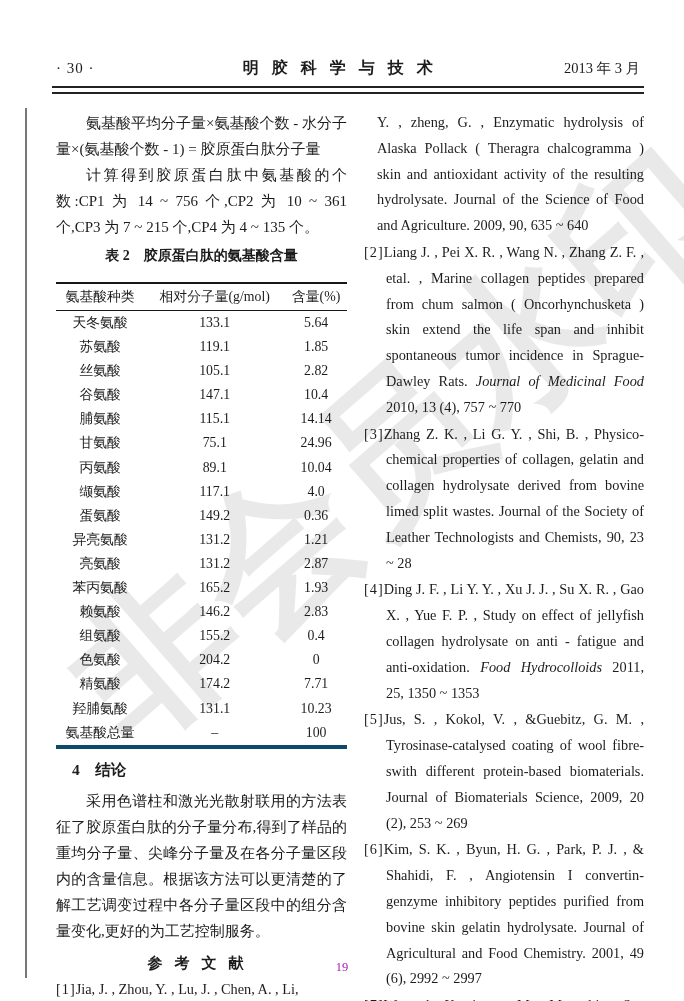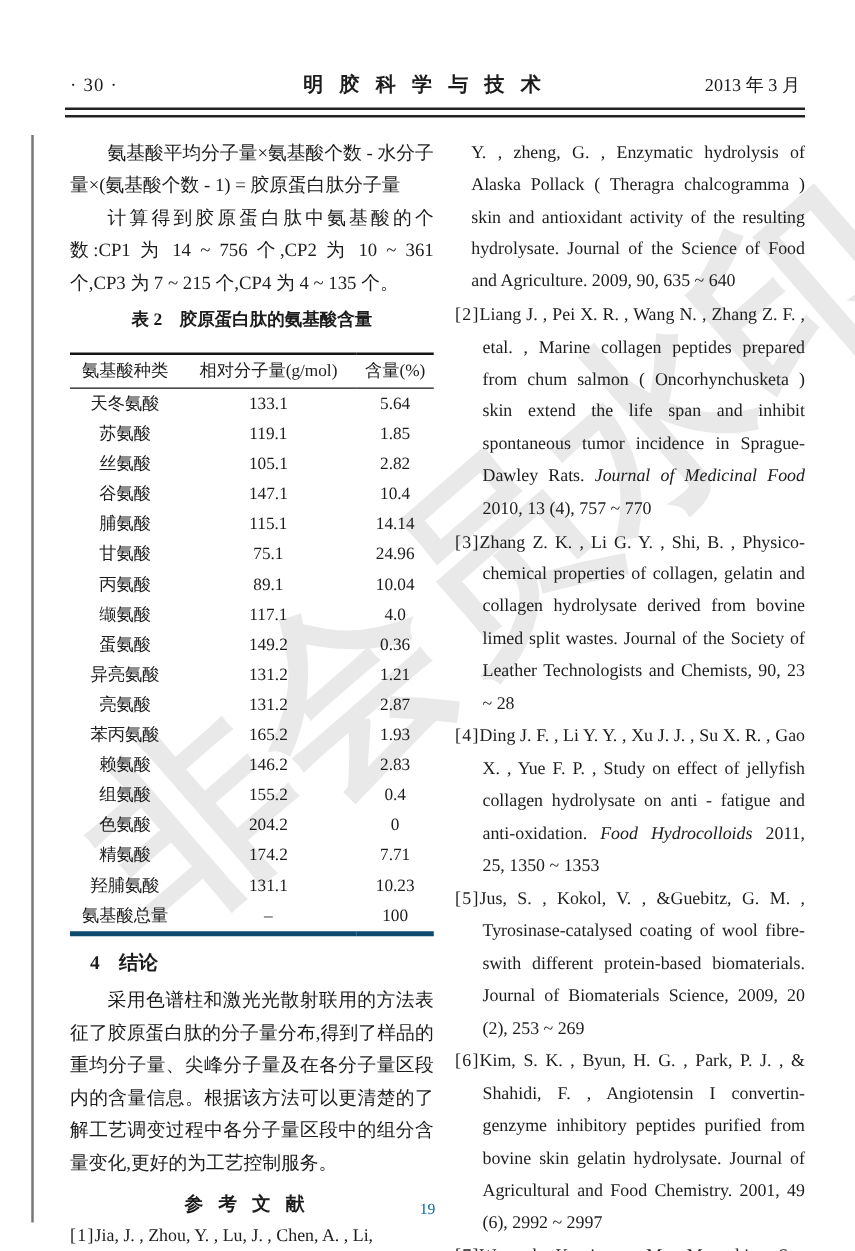--- a/index.html
+++ b/index.html
@@ -45,21 +45,21 @@
   .concl-head{font-size:15.5px; font-weight:bold; margin:11px 0 7px 16px;}
   .ref-heading{font-size:15px; font-weight:bold; text-align:center;
     letter-spacing:12px; margin:10px 0 4px 0;}
   .ref{font-size:14.3px; line-height:25.8px; text-align:justify;
     padding-left:22px; text-indent:-22px; margin:0;}
   .ref.cont{text-indent:0; padding-left:13px;}
   .ref em{font-style:italic;font-family:Liberation Serif, serif;}
   .ref-label{letter-spacing:1px;}
   .col-right .ref{margin-bottom:1px;}
   .footer{position:absolute; left:0; right:0; bottom:26px; text-align:center;
-    font-size:12.5px; color:#0369a1; z-index:1;}
+    font-size:12.5px; color:#a21caf; z-index:1;}
 </style>
 </head>
 <body>
 
 <div class="page">
   <div class="scan-line"></div>
   <div class="watermark">非会员水印</div>
 
   <div class="content">
     <div class="header">

